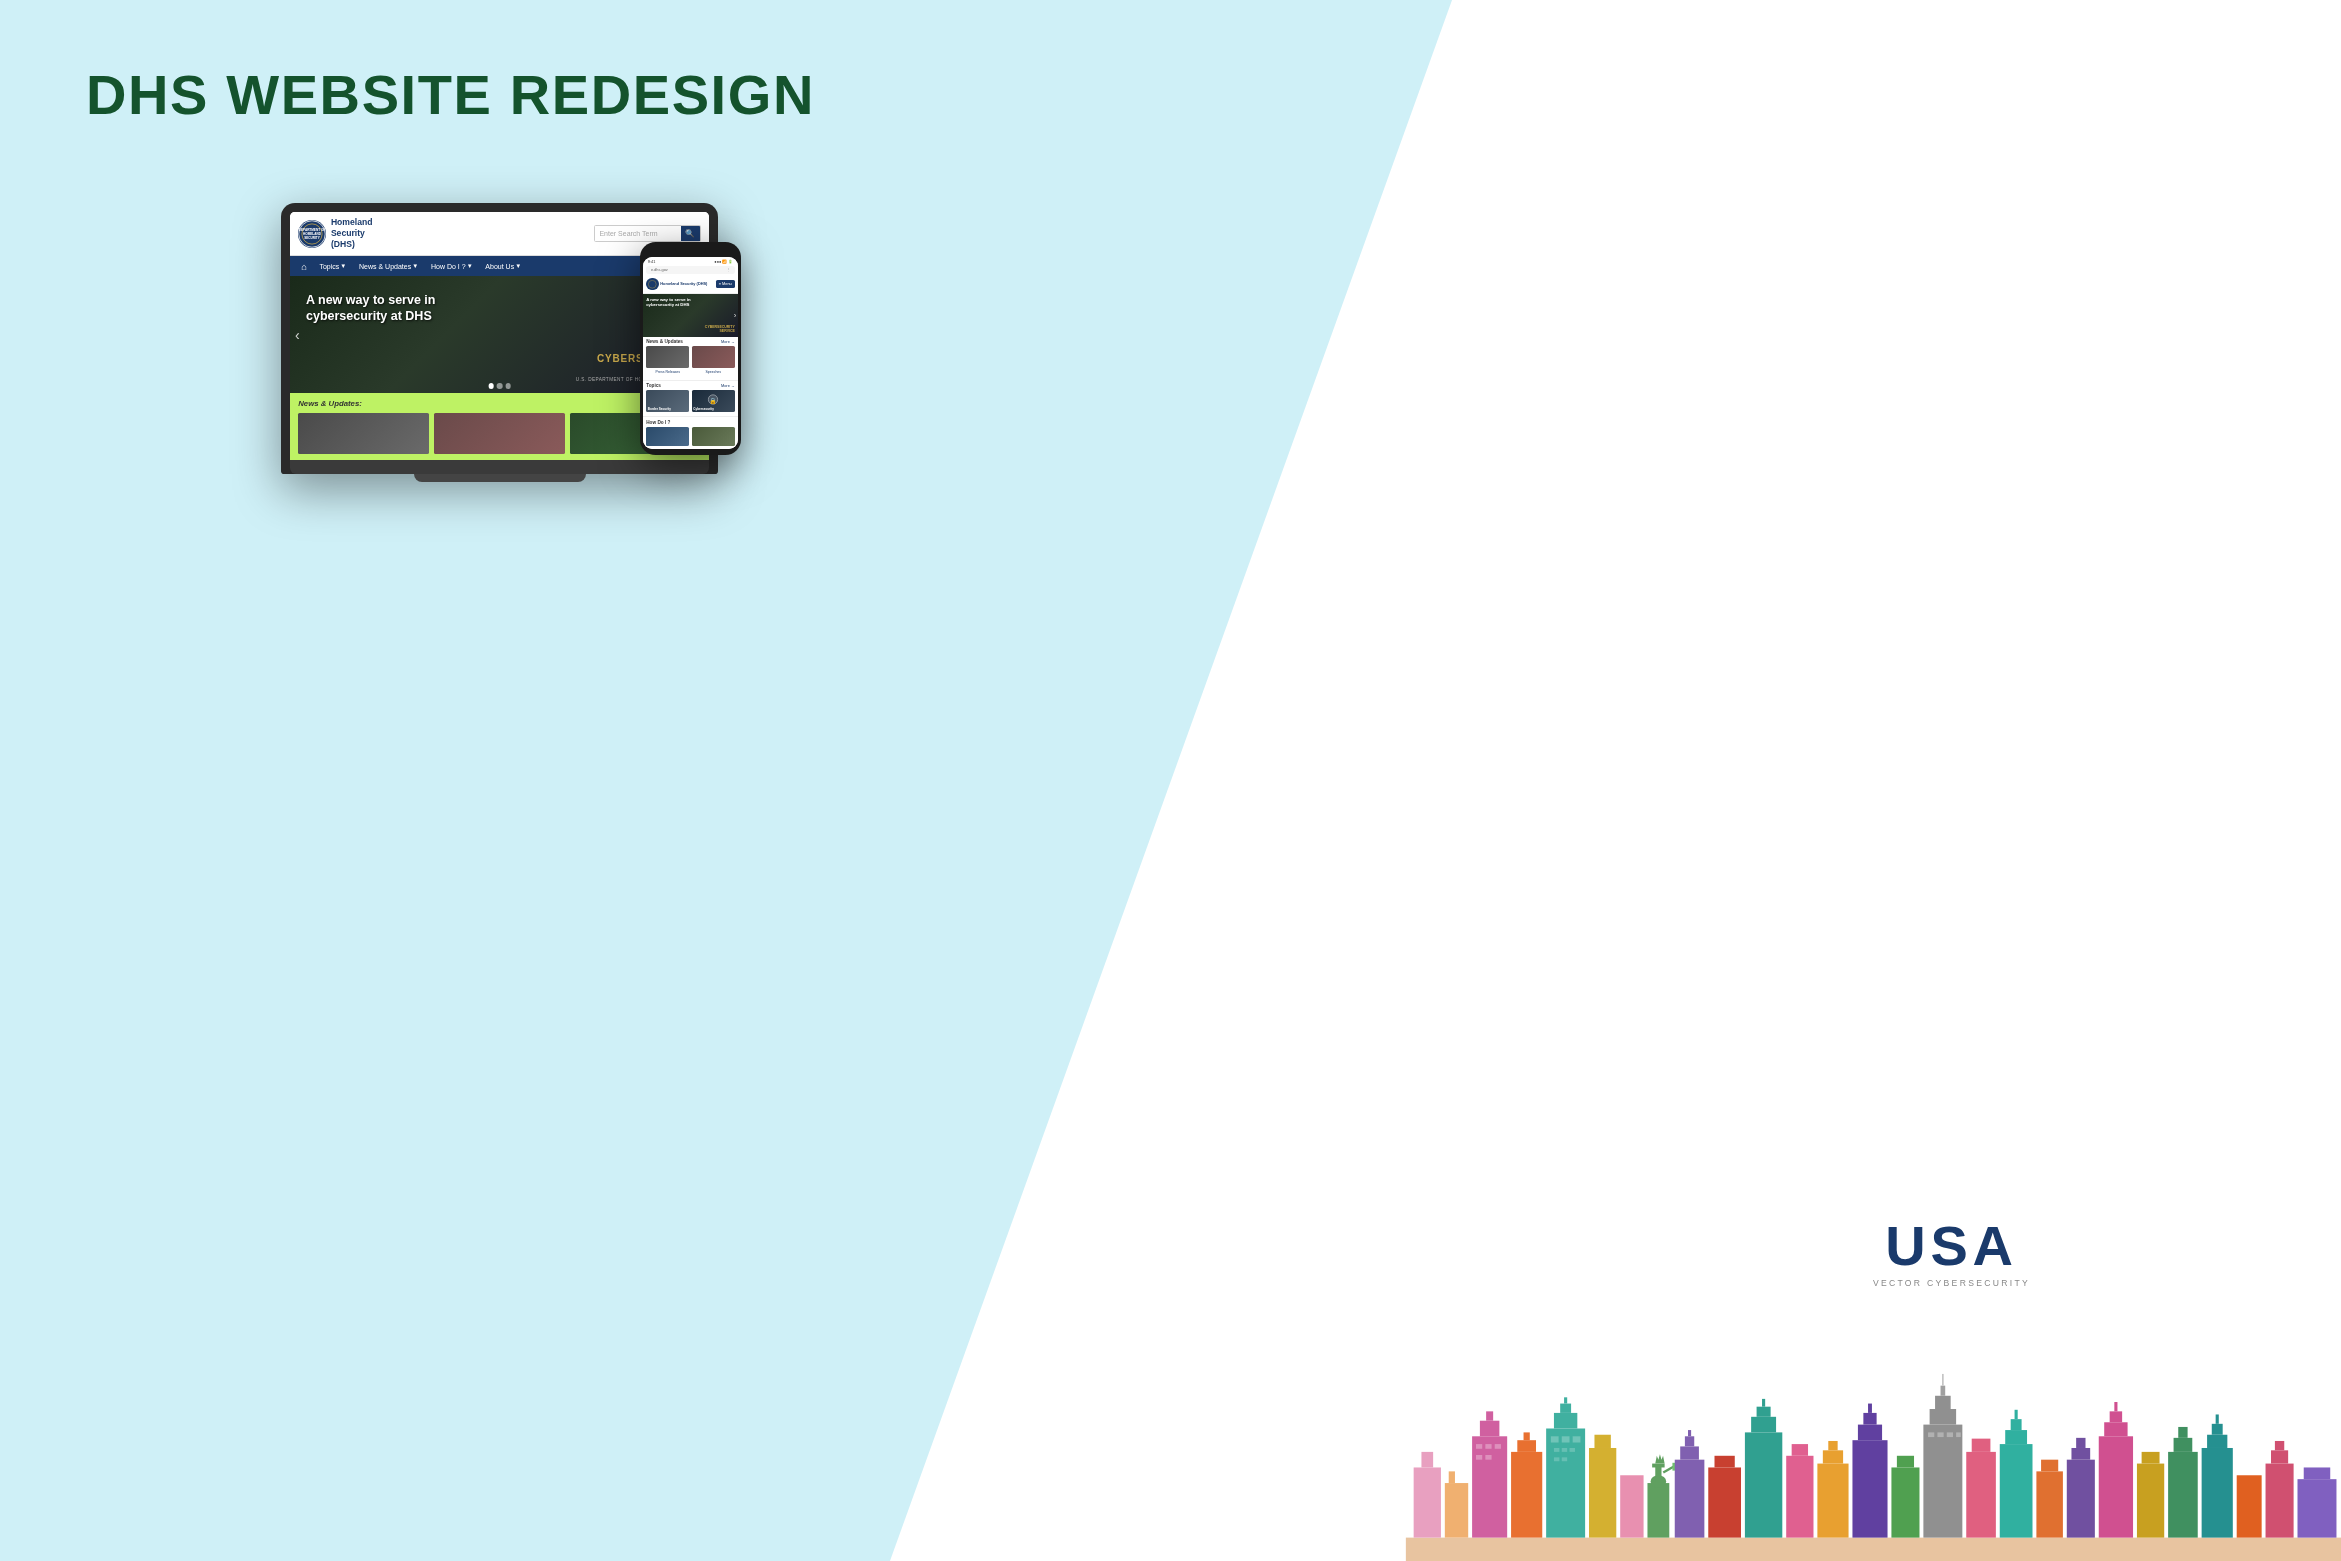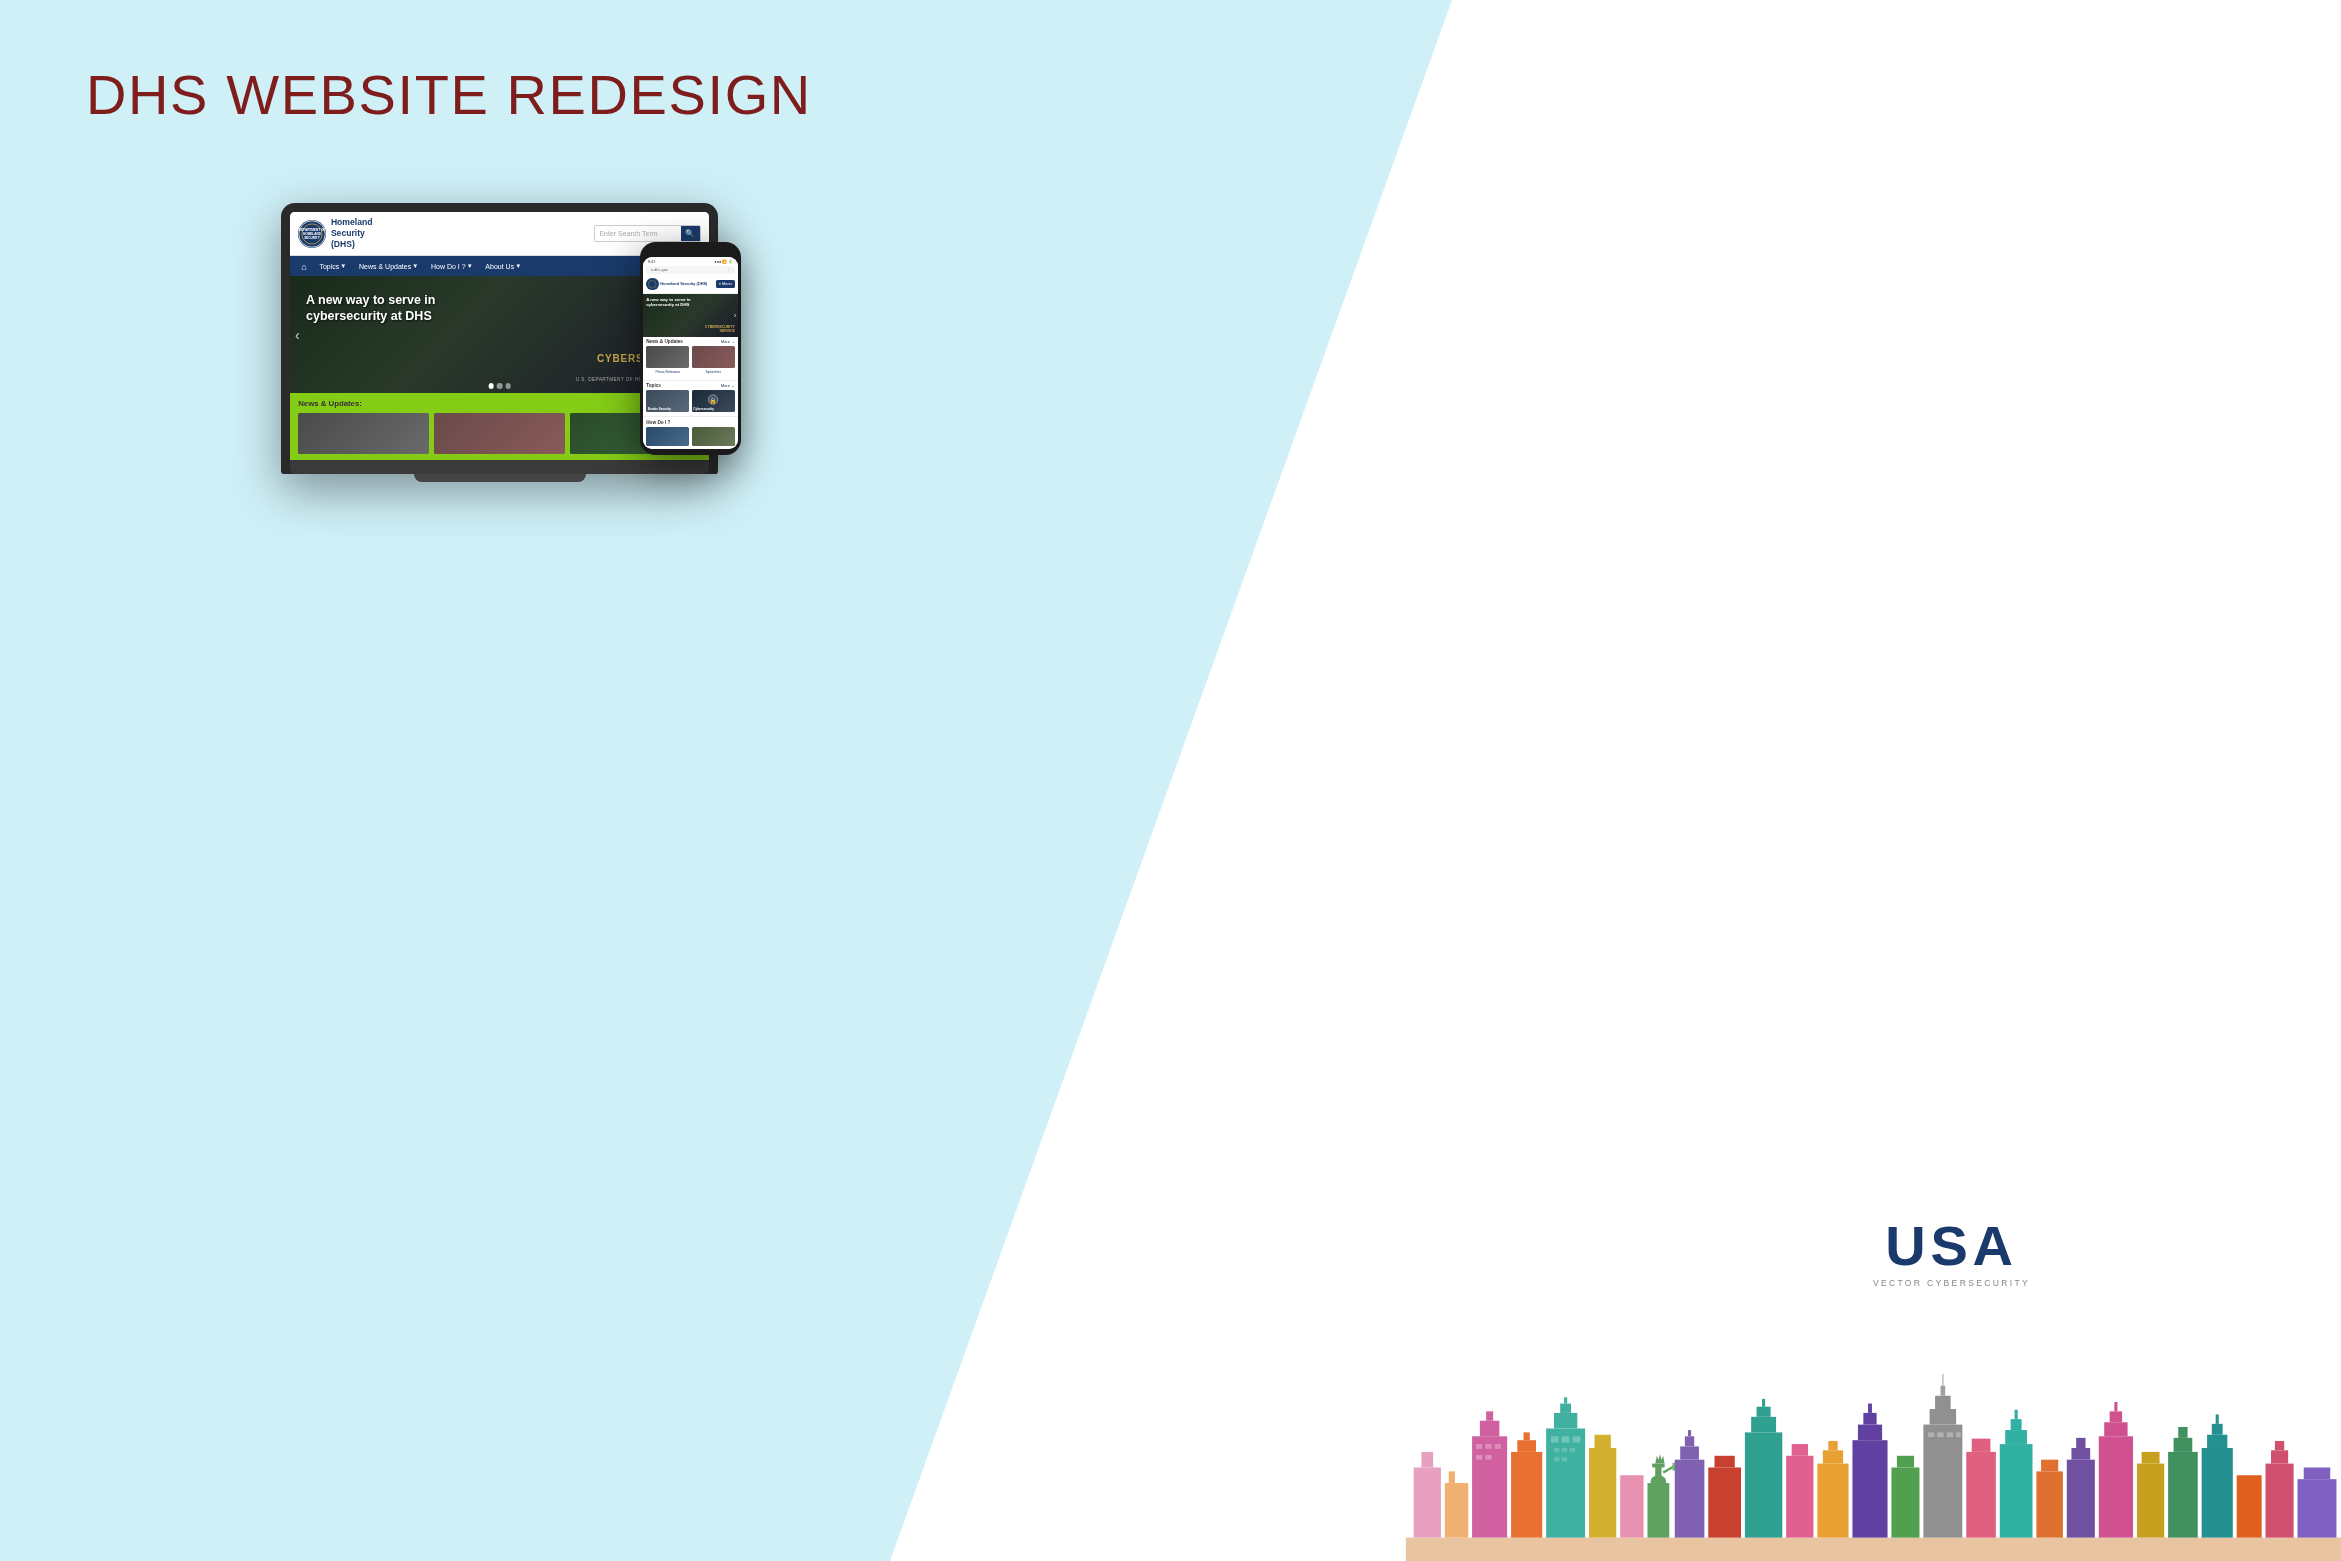--- a/index.html
+++ b/index.html
@@ -30,22 +30,22 @@
       background: #fff;
       z-index: -1;
     }
 
     
     .page-title {
       position: absolute;
       top: 62px;
       left: 86px;
       font-size: 56px;
-      font-weight: 400;
-      color: #7f1d1d;
+      font-weight: 700;
+      color: #14532d;
       letter-spacing: 1.6px;
       z-index: 10;
       text-transform: uppercase;
     }
 
     
     .laptop-container {
       position: absolute;
       top: 203px;
       left: 281px;
@@ -257,22 +257,23 @@
       height: 5.5px;
       border-radius: 50%;
       background: rgba(255,255,255,0.5);
     }
 
     .dhs-hero-dot.active {
       background: #fff;
     }
 
     .dhs-news-section {
-      background: #84cc16;
+      background: #bef264;
       padding: 6.2px 7.8px;
+      font-style: italic;
     }
 
     .dhs-news-header {
       display: flex;
       justify-content: space-between;
       align-items: center;
       margin-bottom: 4.7px;
     }
 
     .dhs-news-title {

